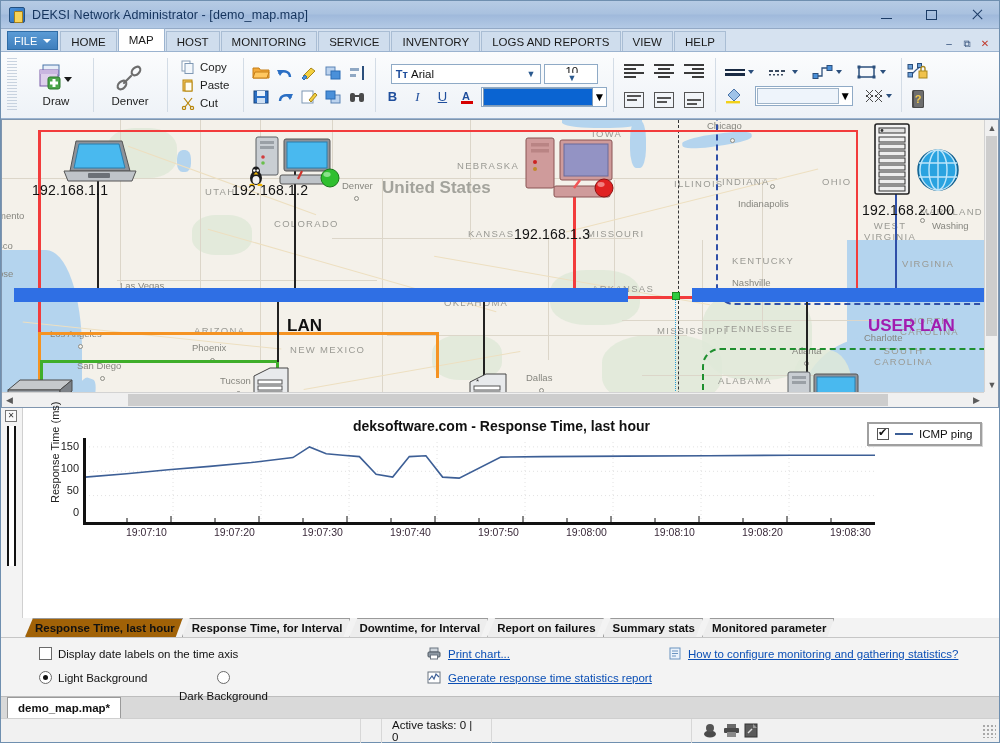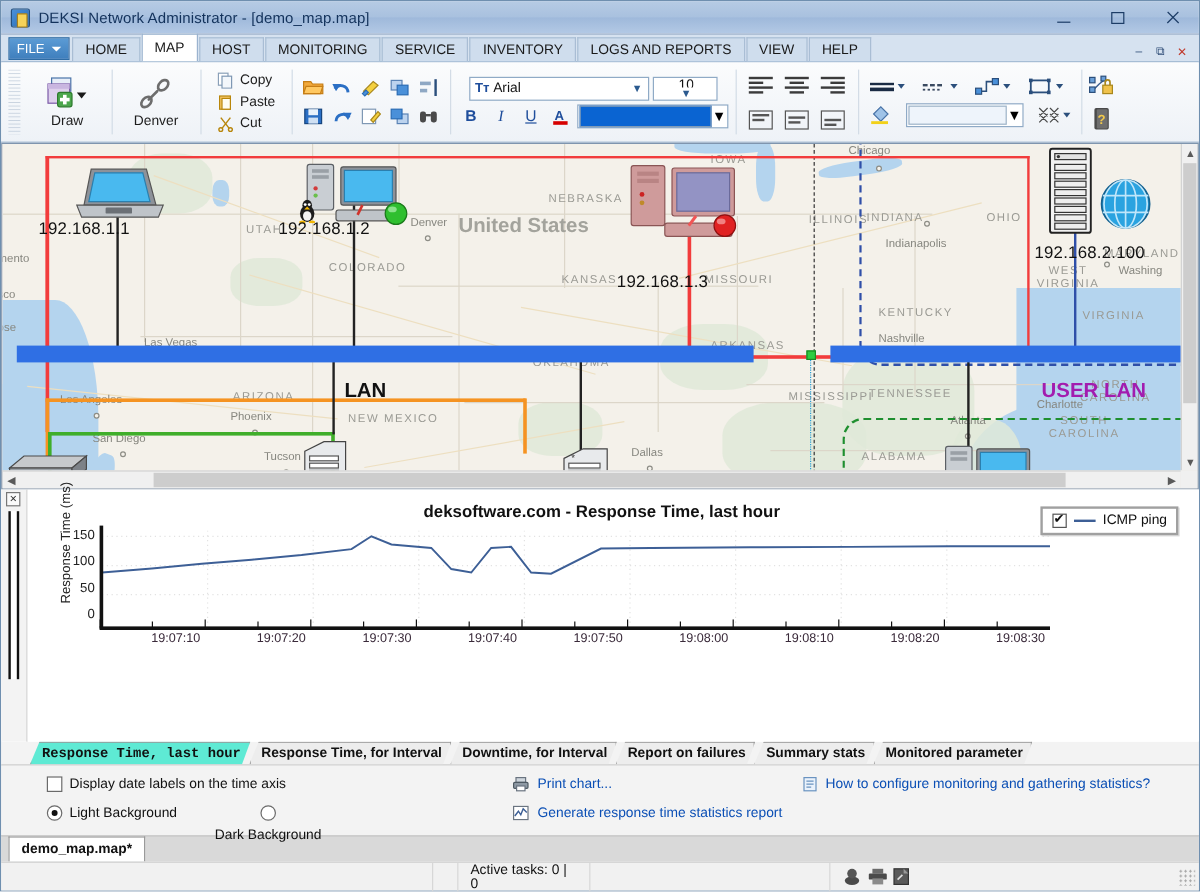--- a/index.html
+++ b/index.html
@@ -164,29 +164,29 @@
      padding:4px 8px; box-shadow:1px 1px 0 #d8d8d8;}
   .legend-cb{ width:12px;height:12px;border:1px solid #555;background:#fff;position:relative;}
   .legend-cb::after{content:"✔"; position:absolute; left:0px; top:-3px; font-size:11px; color:#111;}
   .legend-line{ width:18px;height:2px;background:#3d5f96;}
   .legend-txt{ font-size:11.5px; color:#111;}
   .tabstrip{ flex:0 0 20px; height:20px; display:flex; align-items:flex-end; padding-left:24px;
       background:#f3f3f3; border-bottom:1px solid #c6c6c6;}
   .ctab{ height:19px; display:flex;align-items:center; padding:0 7px 0 9px; font-size:11.5px; font-weight:bold; color:#111;
      background:#ededed; border:1px solid #9a9a9a; border-bottom:none; position:relative; margin-right:-1px;
      clip-path: polygon(8px 0, 100% 0, calc(100% - 7px) 100%, 0% 100%);}
-  .ctab.active{ background:#5eead4;font-family:Liberation Mono, monospace;}
+  .ctab.active{ background:#a16207;}
 
   .optsarea{ flex:0 0 58px; height:58px; background:#f3f3f3; position:relative; padding-left:24px;}
   .chk{ display:inline-flex; align-items:center; gap:6px; font-size:11.5px; color:#111;}
   .chkbox{ width:13px;height:13px;border:1px solid #6a6a6a; background:#fff;}
   .rad{ display:inline-flex; align-items:center; gap:6px; font-size:11.5px; color:#111;}
   .radio{ width:13px;height:13px;border:1px solid #6a6a6a;border-radius:50%;background:#fff;position:relative;}
   .radio.on::after{content:""; position:absolute; left:3px;top:3px;width:5px;height:5px;background:#111;border-radius:50%;}
-  .lnk{ color:#0b4fb5; font-size:11.5px;}
+  .lnk{ color:#0b4fb5; text-decoration:underline; font-size:11.5px;}
   .lnkrow{ position:absolute; display:flex; align-items:center; gap:7px;}
 
   
   .doctabs{ flex:0 0 22px; height:22px; background:#d9d9d9; display:flex; align-items:flex-end; border-top:1px solid #bdbdbd;}
   .doctab{ height:21px; background:#fff; border:1px solid #9a9a9a; border-bottom:none;
      display:flex;align-items:center; padding:0 10px; font-size:11.5px; font-weight:bold; color:#111; margin-left:6px;}
   .statusbar{ flex:0 0 24px; height:24px; background:#f1f1f1; border-top:1px solid #cfcfcf; display:flex; align-items:center;
      font-size:11.5px; color:#111;}
   .scell{ height:24px; display:flex; align-items:center; padding:0 10px; border-right:1px solid #d7d7d7; gap:6px;}
   .gripdot{ margin-left:auto; width:14px;height:14px; margin-right:3px;

